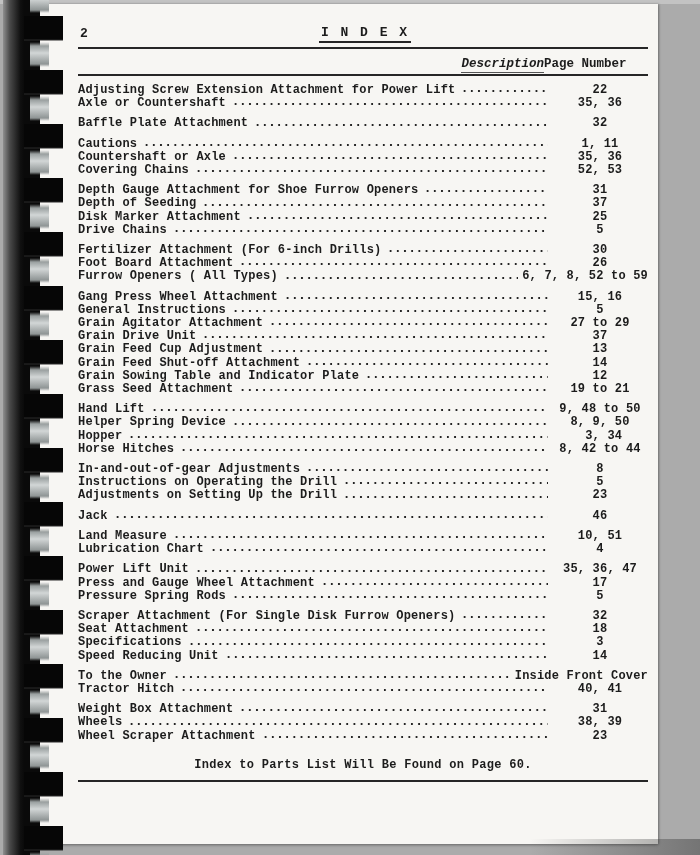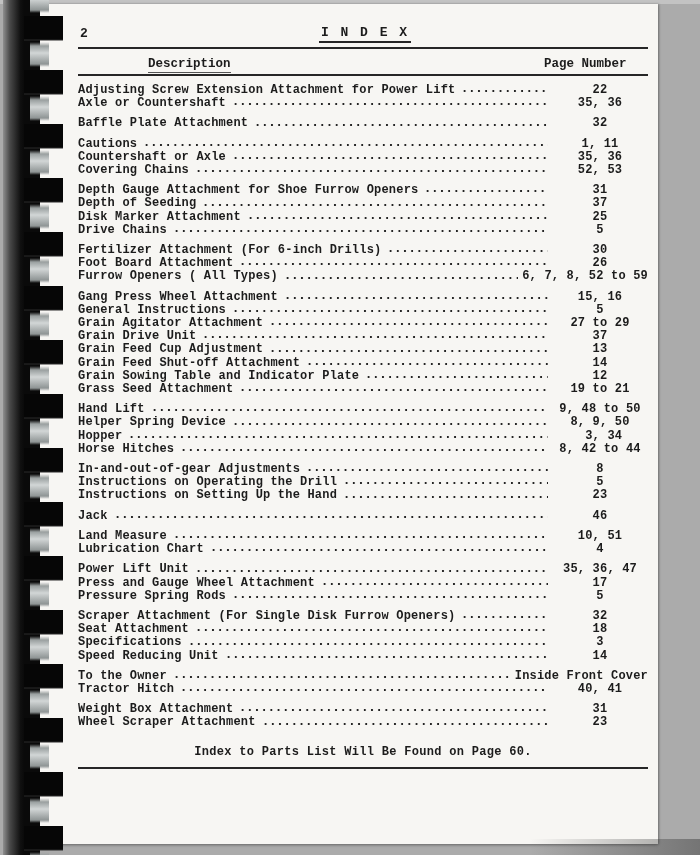--- a/index.html
+++ b/index.html
@@ -27,21 +27,21 @@
   
   .title-row{position:relative;padding-top:22px;height:18px;}
   .page-num{position:absolute;left:2px;top:22px;font-size:13px;font-weight:700;}
   .title{
     position:absolute;left:4px;right:0;top:21px;text-align:center;
     font-size:13px;font-weight:700;letter-spacing:2px;
   }
   .title span{border-bottom:2px solid #262626;padding:0 2px 1px 2px;display:inline-block;}
   .rule-a{margin-top:3px;}
   .cols-row{display:flex;margin-top:7px;height:15px;align-items:flex-end;}
-  .col-desc{flex:1;text-align:left;padding-left:70px;font-size:12.5px;font-weight:700;}
+  .col-desc{flex:1;text-align:right;padding-left:70px;font-size:12.5px;font-weight:700;font-style:italic;}
   .col-desc span{border-bottom:1px solid #555;padding-bottom:1px;}
   .col-page{width:104px;font-size:12.5px;font-weight:700;white-space:nowrap;}
   .rule-b{margin-top:3px;}
   
   .list{margin-top:8px;}
   .group{margin-bottom:7px;text-align:center;}
   .row{display:flex;align-items:baseline;line-height:13.2px;font-size:12px;font-weight:700;}
   .name{white-space:pre;letter-spacing:.2px;}
   .leader{
     flex:1;align-self:stretch;margin:0 4px 0 6px;
@@ -247,21 +247,21 @@
     <span class="name">In-and-out-of-gear Adjustments</span>
     <span class="leader"></span>
     <span class="pg">8</span>
   </div>
           <div class="row">
     <span class="name">Instructions on Operating the Drill</span>
     <span class="leader"></span>
     <span class="pg">5</span>
   </div>
           <div class="row">
-    <span class="name">Instructions on Setting Up the Hand</span>
+    <span class="name">Adjustments on Setting Up the Drill</span>
     <span class="leader"></span>
     <span class="pg">23</span>
   </div>
         </div>
         <div class="group">
           <div class="row">
     <span class="name">Jack</span>
     <span class="leader"></span>
     <span class="pg">46</span>
   </div>
@@ -327,20 +327,25 @@
     <span class="name">Tractor Hitch</span>
     <span class="leader"></span>
     <span class="pg">40, 41</span>
   </div>
         </div>
         <div class="group">
           <div class="row">
     <span class="name">Weight Box Attachment</span>
     <span class="leader"></span>
     <span class="pg">31</span>
+  </div>
+          <div class="row">
+    <span class="name">Wheels</span>
+    <span class="leader"></span>
+    <span class="pg">38, 39</span>
   </div>
           <div class="row">
     <span class="name">Wheel Scraper Attachment</span>
     <span class="leader"></span>
     <span class="pg">23</span>
   </div>
         </div>
       </div>
 
     <div class="footer-note">Index to Parts List Will Be Found on Page 60.</div>

